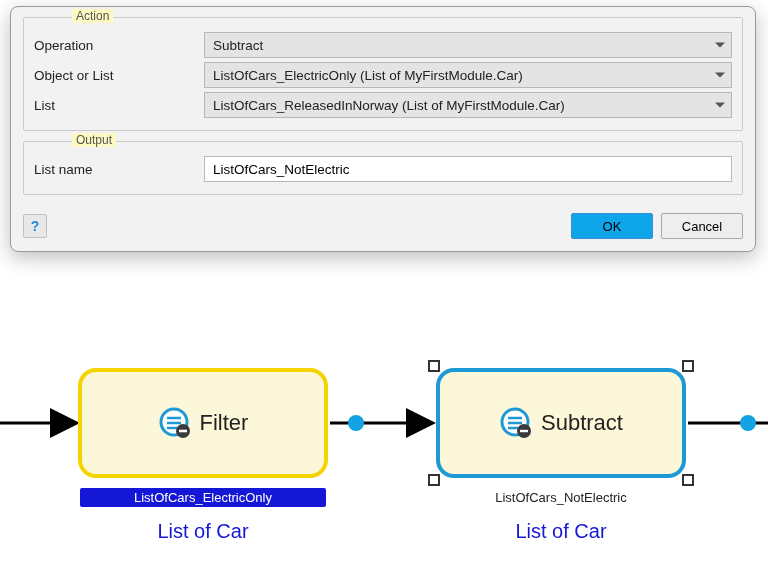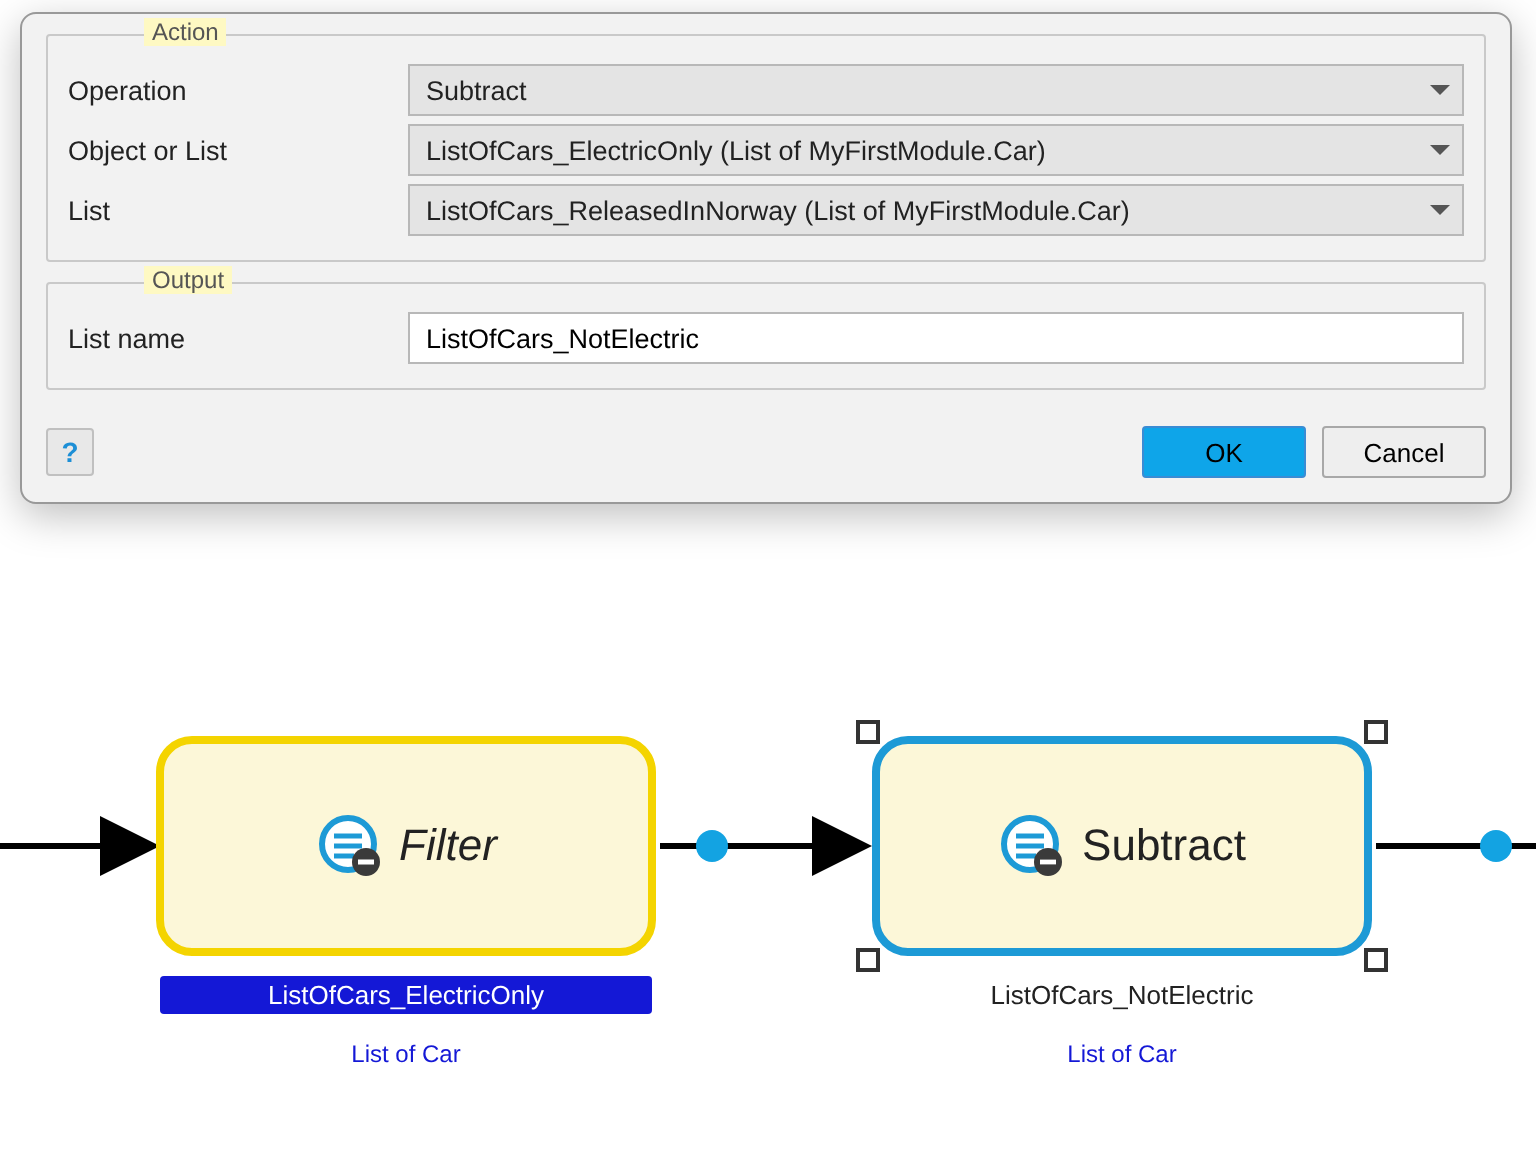--- a/index.html
+++ b/index.html
@@ -140,21 +140,21 @@
     width: 250px; height: 110px;
     border-radius: 18px;
     background: #fcf7d8;
     display: flex;
     align-items: center;
     justify-content: center;
     gap: 8px;
     font-size: 22px;
     color: #222;
   }
-  .node.yellow { border: 4px solid #f4d400; font-style: italic; }
+  .node.yellow { border: 4px solid #f4d400; }
   .node.blue   { border: 4px solid #1d9ad6; }
   .node .icon {
     width: 34px; height: 34px;
     position: relative;
   }
   .node .icon svg { width:34px; height:34px; }
   .handle {
     position: absolute;
     width: 12px; height: 12px;
     border: 2px solid #333;
@@ -166,21 +166,21 @@
     text-align: center;
   }
   .var-label.sel {
     background: #1418d6;
     color: #fff;
     padding: 2px 8px;
     border-radius: 2px;
   }
   .type-label {
     position: absolute;
-    font-size: 12px;
+    font-size: 20px;
     color: #1418d6;
     text-align: center;
   }
   .conn-dot {
     position: absolute;
     width: 16px; height: 16px;
     background: #13a3e2;
     border-radius: 50%;
   }
 </style>

